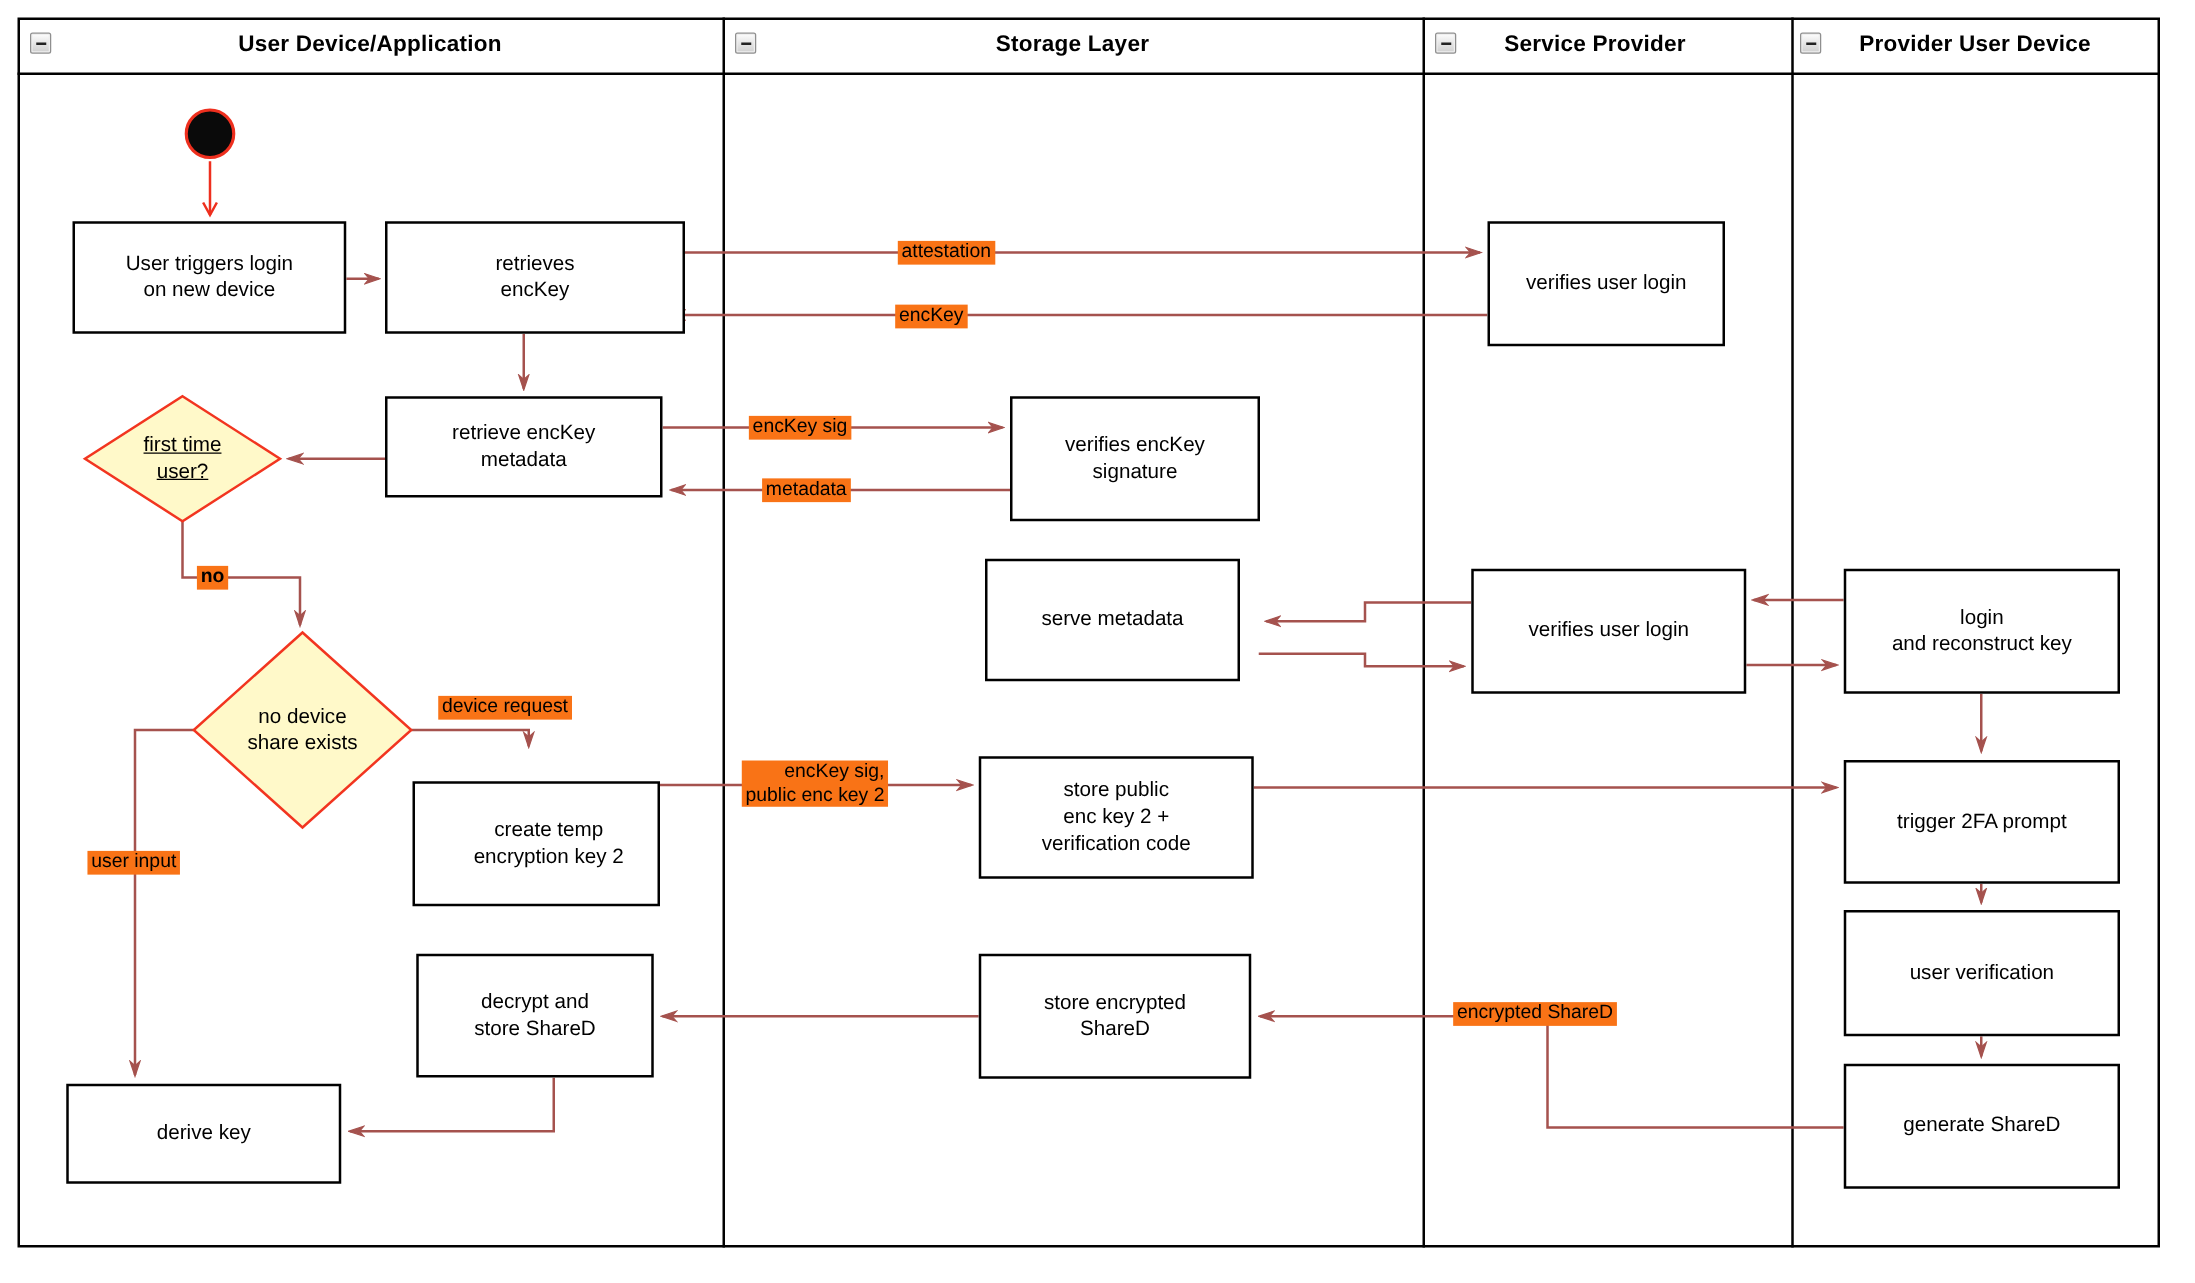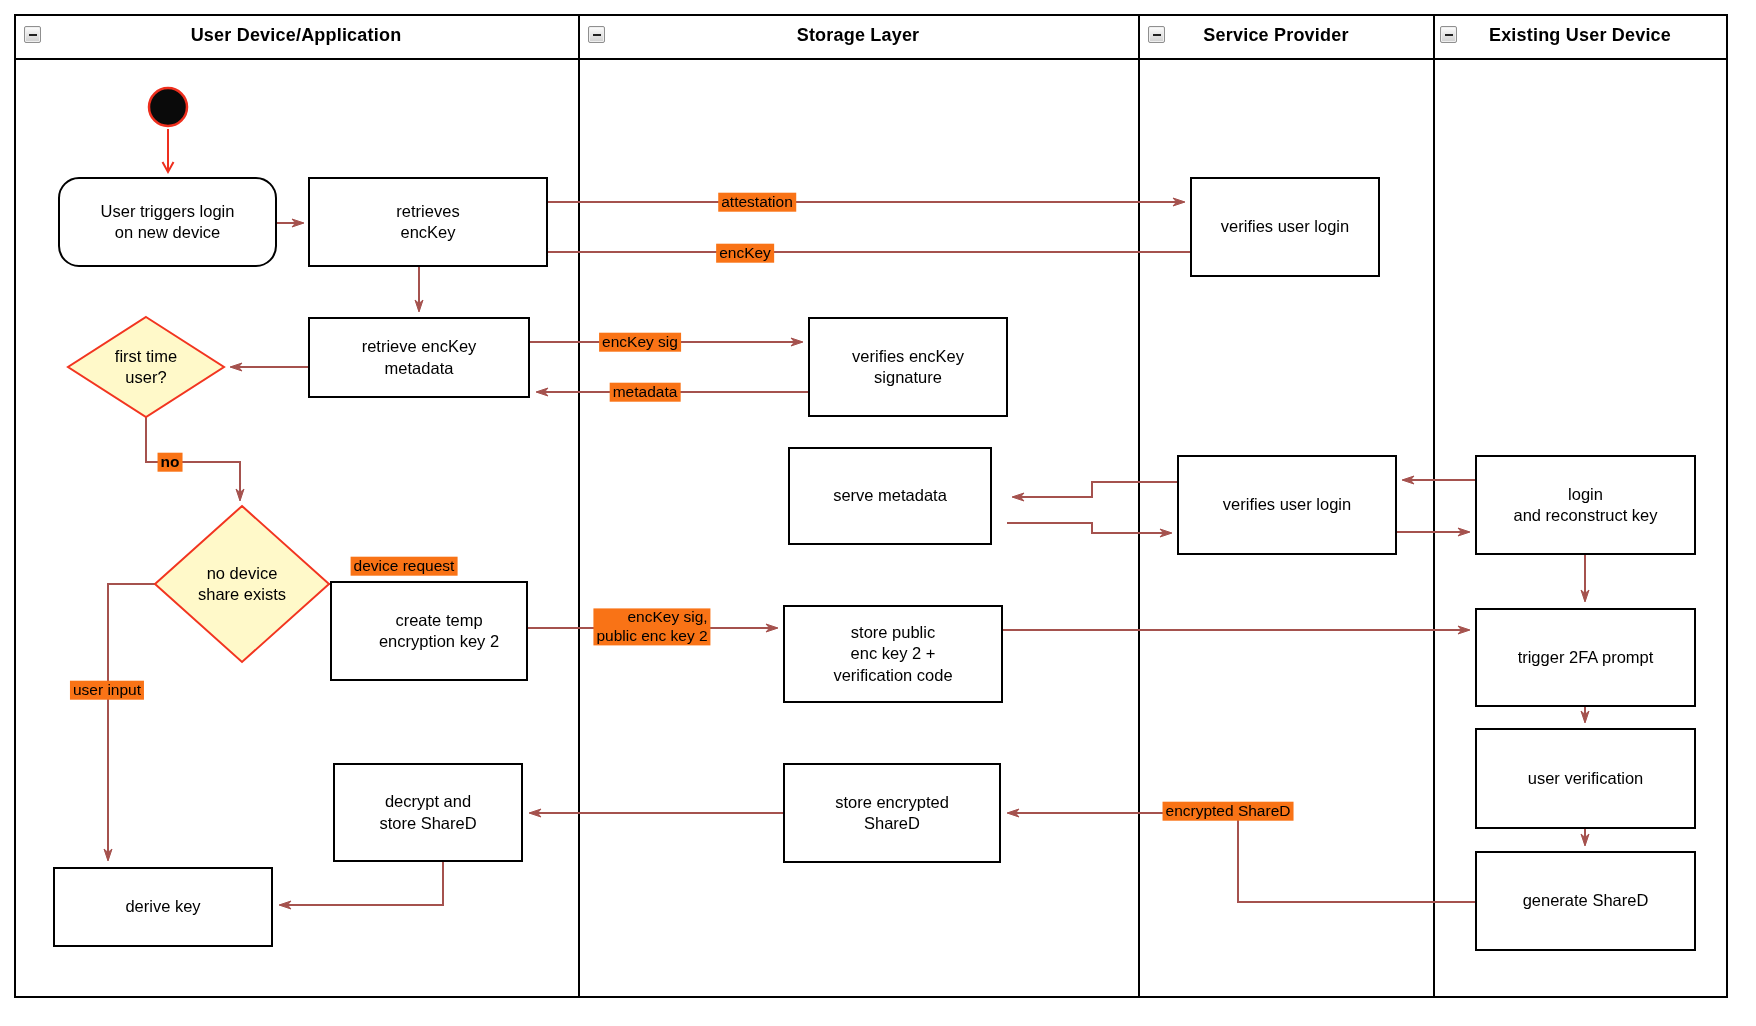--- a/index.html
+++ b/index.html
@@ -33,21 +33,21 @@
   <div class="vline" id="div2" style="left: 1138px; top: 14px; height: 984px;"></div>
   <div class="vline" id="div3" style="left: 1433px; top: 14px; height: 984px;"></div>
 
   <div class="collapse" id="icon0" style="left: 24px; top: 26px;"></div>
   <div class="collapse" id="icon1" style="left: 588px; top: 26px;"></div>
   <div class="collapse" id="icon2" style="left: 1148px; top: 26px;"></div>
   <div class="collapse" id="icon3" style="left: 1440px; top: 26px;"></div>
   <div class="lane-title" id="title0" style="left: 146px; top: 25px;">User Device/Application</div>
   <div class="lane-title" id="title1" style="left: 708px; top: 25px;">Storage Layer</div>
   <div class="lane-title" id="title2" style="left: 1126px; top: 25px;">Service Provider</div>
-  <div class="lane-title" id="title3" style="left: 1430px; top: 25px;">Existing User Device</div>
+  <div class="lane-title" id="title3" style="left: 1430px; top: 25px;">Provider User Device</div>
 
   <svg id="edge-svg" width="1756" height="1026" viewBox="0 0 1756 1026">
     <defs>
       <marker id="arrow-brick" markerWidth="14" markerHeight="12" refX="12" refY="5" orient="auto" markerUnits="userSpaceOnUse">
         <path d="M1,1 L13,5 L1,9 L4.5,5 Z" fill="#a5524e" stroke="#a5524e" stroke-width="1"></path>
       </marker>
       <marker id="arrow-red" markerWidth="16" markerHeight="16" refX="12" refY="6.5" orient="auto" markerUnits="userSpaceOnUse">
         <path d="M2,1 L12,6.5 L2,12" fill="none" stroke="#ee2f1e" stroke-width="2"></path>
       </marker>
     </defs>
@@ -77,38 +77,38 @@
         <polyline points="443,862 443,905 280,905" fill="none" stroke="#a5524e" stroke-width="2" marker-end="url(#arrow-brick)"></polyline>
       </g>
     <g id="shape-group">
         <circle cx="168" cy="107" r="19" fill="#0a0a0a" stroke="#ee2f1e" stroke-width="2.5"></circle>
         <polygon points="146,317 224,367 146,417 68,367" fill="#fff9c9" stroke="#f23520" stroke-width="2"></polygon>
         <polygon points="242,506 329,584 242,662 155,584" fill="#fff9c9" stroke="#f23520" stroke-width="2"></polygon>
       </g>
   </svg>
 
   <div id="node-layer">
-      <div class="node" style="left: 58px; top: 177px; width: 219px; height: 90px; border-radius: 21px;">User triggers login
+      <div class="node" style="left: 58px; top: 177px; width: 219px; height: 90px;">User triggers login
 on new device</div>
       <div class="node" style="left: 308px; top: 177px; width: 240px; height: 90px;">retrieves
 encKey</div>
       <div class="node" style="left: 1190px; top: 177px; width: 190px; height: 100px;">verifies user login</div>
       <div class="node" style="left: 308px; top: 317px; width: 222px; height: 81px;">retrieve encKey
 metadata</div>
-      <div class="dlabel" style="left: 68px; top: 317px; width: 156px; height: 100px;">first time
+      <div class="dlabel" style="left: 68px; top: 317px; width: 156px; height: 100px; text-decoration: underline;">first time
 user?</div>
       <div class="node" style="left: 808px; top: 317px; width: 200px; height: 100px;">verifies encKey
 signature</div>
       <div class="node" style="left: 788px; top: 447px; width: 204px; height: 98px;">serve metadata</div>
       <div class="node" style="left: 1177px; top: 455px; width: 220px; height: 100px;">verifies user login</div>
       <div class="node" style="left: 1475px; top: 455px; width: 221px; height: 100px;">login
 and reconstruct key</div>
       <div class="dlabel" style="left: 155px; top: 506px; width: 174px; height: 156px;">no device
 share exists</div>
-      <div class="node" style="left: 330px; top: 581px; width: 198px; height: 100px; padding-left: 20px;">create temp
+      <div class="node" style="left: 330px; top: 625px; width: 198px; height: 100px; padding-left: 20px;">create temp
 encryption key 2</div>
       <div class="node" style="left: 783px; top: 605px; width: 220px; height: 98px;">store public
 enc key 2 +
 verification code</div>
       <div class="node" style="left: 1475px; top: 608px; width: 221px; height: 99px;">trigger 2FA prompt</div>
       <div class="node" style="left: 1475px; top: 728px; width: 221px; height: 101px;">user verification</div>
       <div class="node" style="left: 333px; top: 763px; width: 190px; height: 99px;">decrypt and
 store ShareD</div>
       <div class="node" style="left: 783px; top: 763px; width: 218px; height: 100px;">store encrypted
 ShareD</div>

